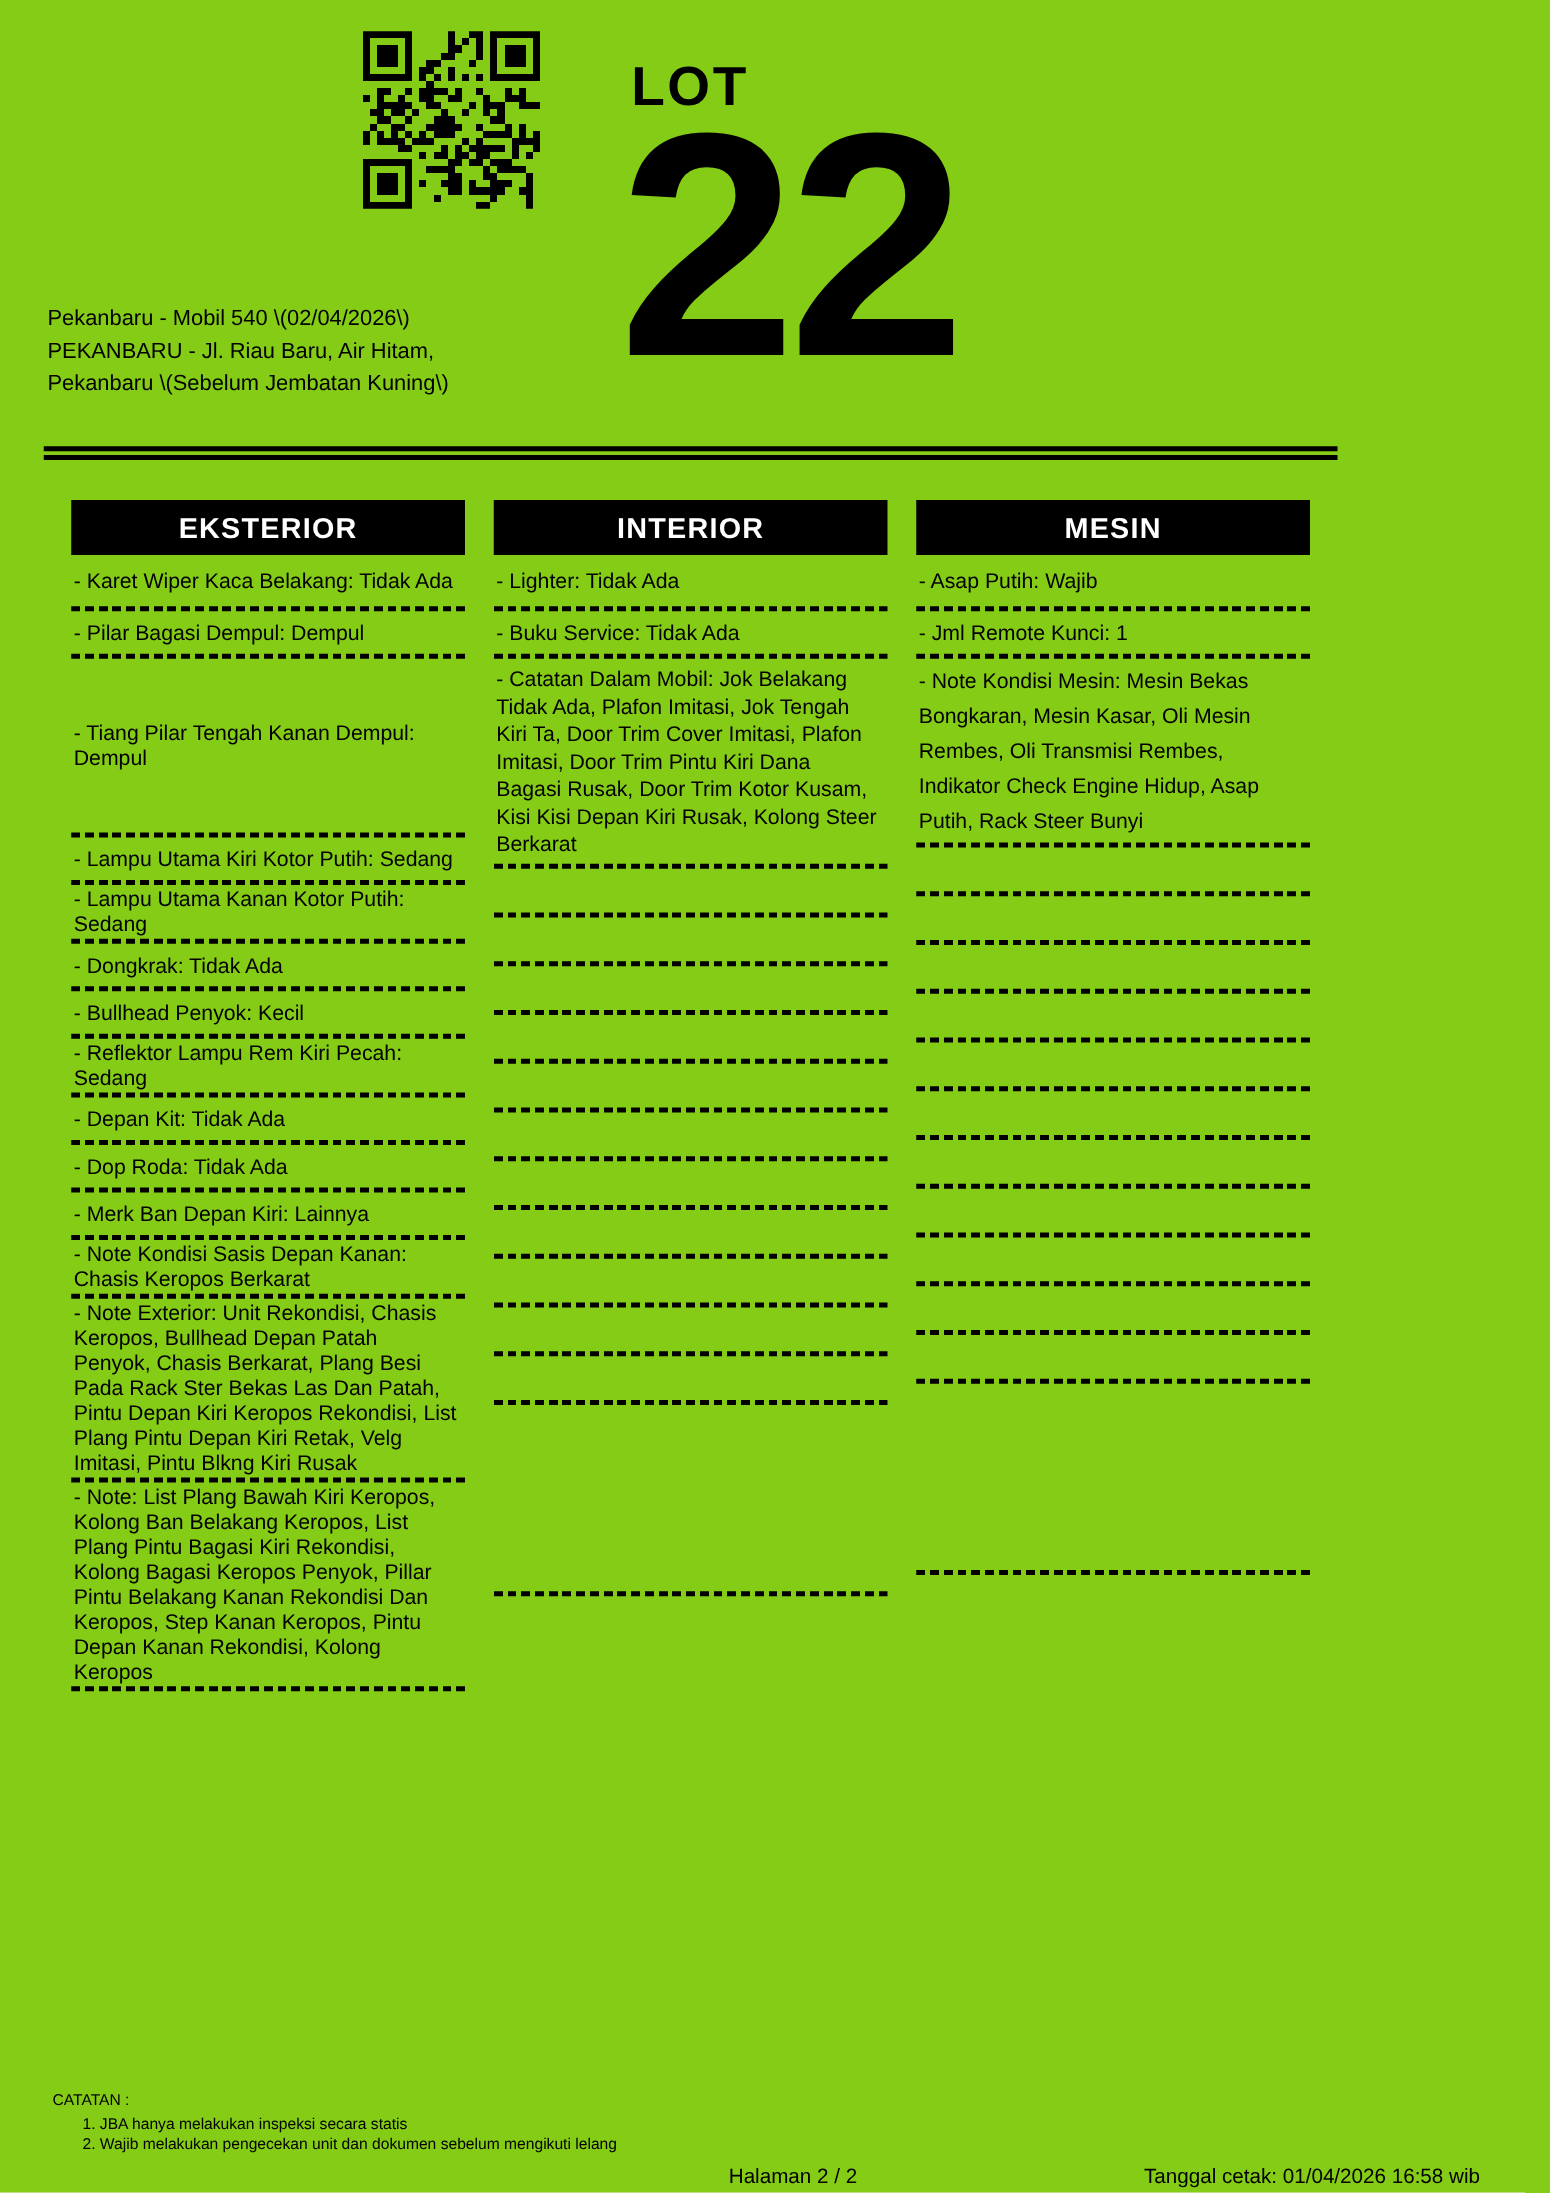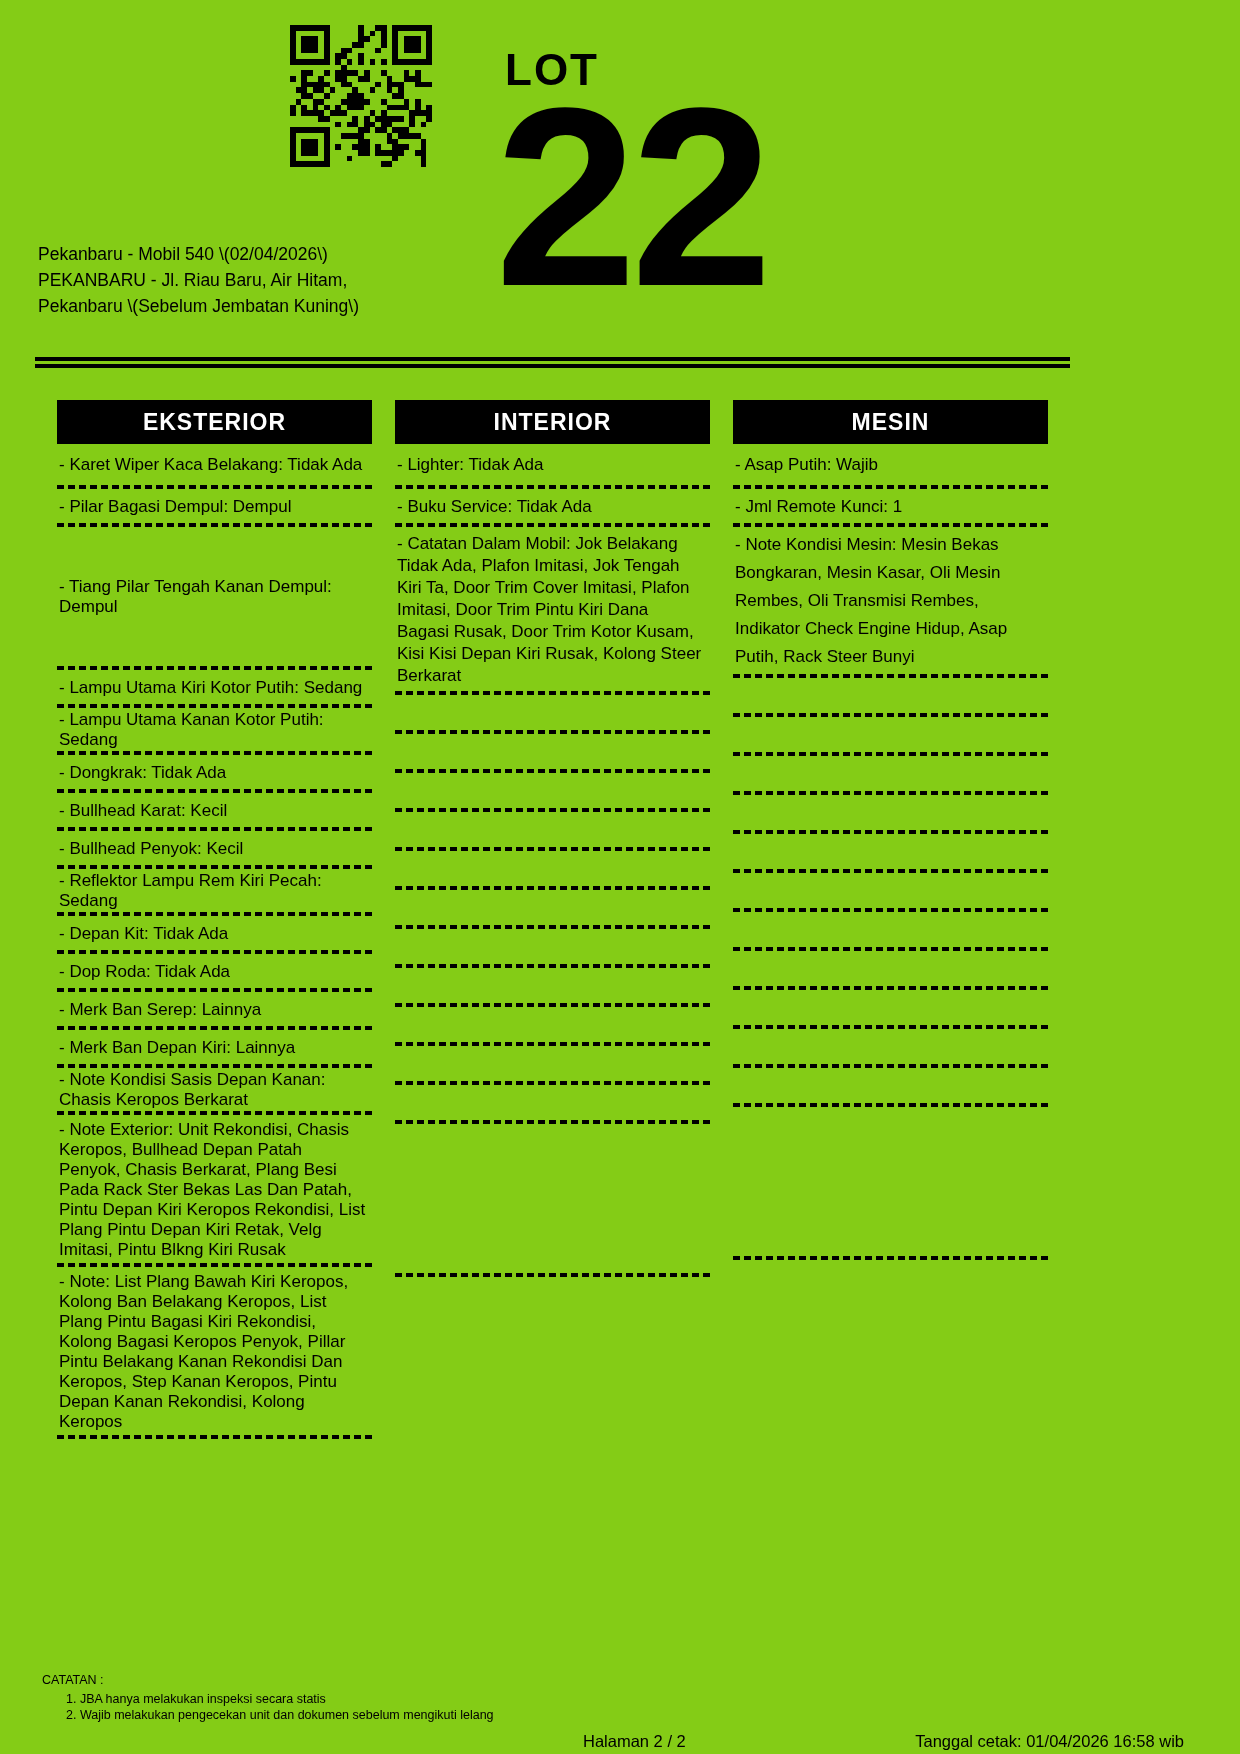--- a/index.html
+++ b/index.html
@@ -391,36 +391,30 @@
           <div class="row">
             <div class="txt">- Lampu Utama Kiri Kotor Putih: Sedang</div>
           </div>
           <div class="row">
             <div class="txt">- Lampu Utama Kanan Kotor Putih: Sedang</div>
           </div>
           <div class="row">
             <div class="txt">- Dongkrak: Tidak Ada</div>
           </div>
           <div class="row">
-            <div class="txt">- Bullhead Karat: Kecil</div>
-          </div>
-          <div class="row">
             <div class="txt">- Bullhead Penyok: Kecil</div>
           </div>
           <div class="row">
             <div class="txt">- Reflektor Lampu Rem Kiri Pecah: Sedang</div>
           </div>
           <div class="row">
             <div class="txt">- Depan Kit: Tidak Ada</div>
           </div>
           <div class="row">
             <div class="txt">- Dop Roda: Tidak Ada</div>
-          </div>
-          <div class="row">
-            <div class="txt">- Merk Ban Serep: Lainnya</div>
           </div>
           <div class="row">
             <div class="txt">- Merk Ban Depan Kiri: Lainnya</div>
           </div>
           <div class="row">
             <div class="txt">- Note Kondisi Sasis Depan Kanan: Chasis Keropos Berkarat</div>
           </div>
           <div class="row">
             <div class="txt">- Note Exterior: Unit Rekondisi, Chasis Keropos, Bullhead Depan Patah Penyok, Chasis Berkarat, Plang Besi Pada Rack Ster Bekas Las Dan Patah, Pintu Depan Kiri Keropos Rekondisi, List Plang Pintu Depan Kiri Retak, Velg Imitasi, Pintu Blkng Kiri Rusak</div>
           </div>

